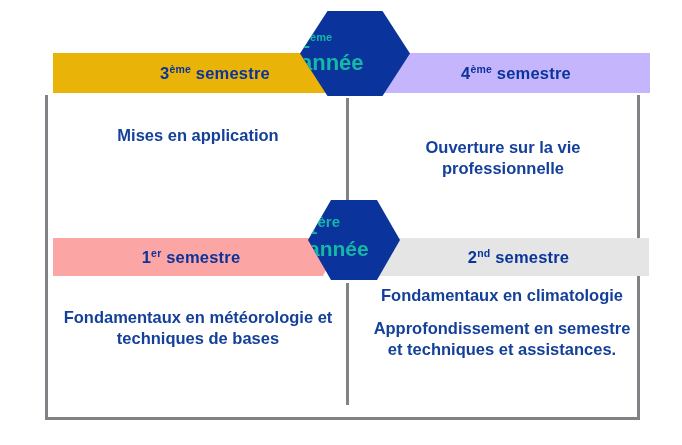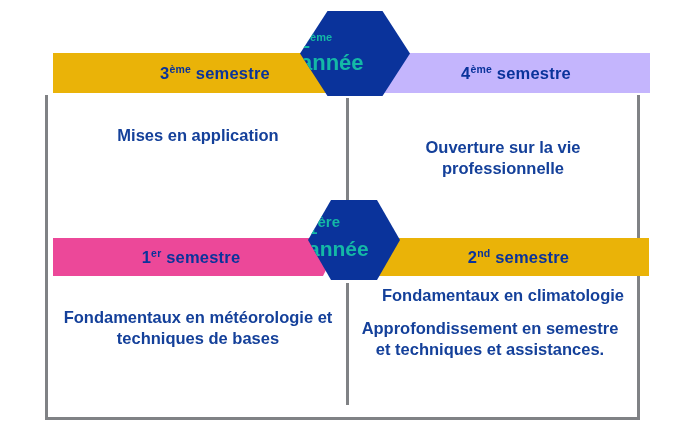--- a/index.html
+++ b/index.html
@@ -38,27 +38,27 @@
     padding-left:20px;
   }
   .bar-s4{
     left:368px;top:53px;width:268px;height:40px;
     background:#c4b5fd;
     clip-path:polygon(20px 0,100% 0,100% 100%,0 100%);
     padding-left:14px;
   }
   .bar-s1{
     left:53px;top:238px;width:276px;height:38px;
-    background:#ec4899;
+    background:#fca5a5;
     clip-path:polygon(0 0,100% 0,calc(100% - 19px) 100%,0 100%);
     padding-right:13px;
   }
   .bar-s2{
     left:375px;top:238px;width:261px;height:38px;
-    background:#eab308;
+    background:#e5e5e5;
     clip-path:polygon(19px 0,100% 0,100% 100%,0 100%);
     padding-left:13px;
   }
 
   
   .hex{
     position:absolute;
     background:#0A339B;
     clip-path:polygon(25% 0%,75% 0%,100% 50%,75% 100%,25% 100%,0% 50%);
     display:flex;flex-direction:column;
@@ -84,21 +84,21 @@
     text-align:center;
     color:#14409A;font-weight:bold;
     font-size:16.5px;line-height:1.28;
   }
   .block p{margin:0 0 12px 0;}
   .block p:last-child{margin-bottom:0;}
 
   .blk-q3{left:62px;top:125px;width:272px;}
   .blk-q4{left:372px;top:137px;width:262px;}
   .blk-q1{left:62px;top:307px;width:272px;}
-  .blk-q2{left:356px;top:285px;width:268px;align-items:flex-end;}
+  .blk-q2{left:368px;top:285px;width:268px;}
 </style>
 </head>
 <body>
 
 <div class="stage">
 
   <div class="rule rule-left"></div>
   <div class="rule rule-right"></div>
   <div class="rule rule-bottom"></div>
   <div class="rule rule-mid-top"></div>

